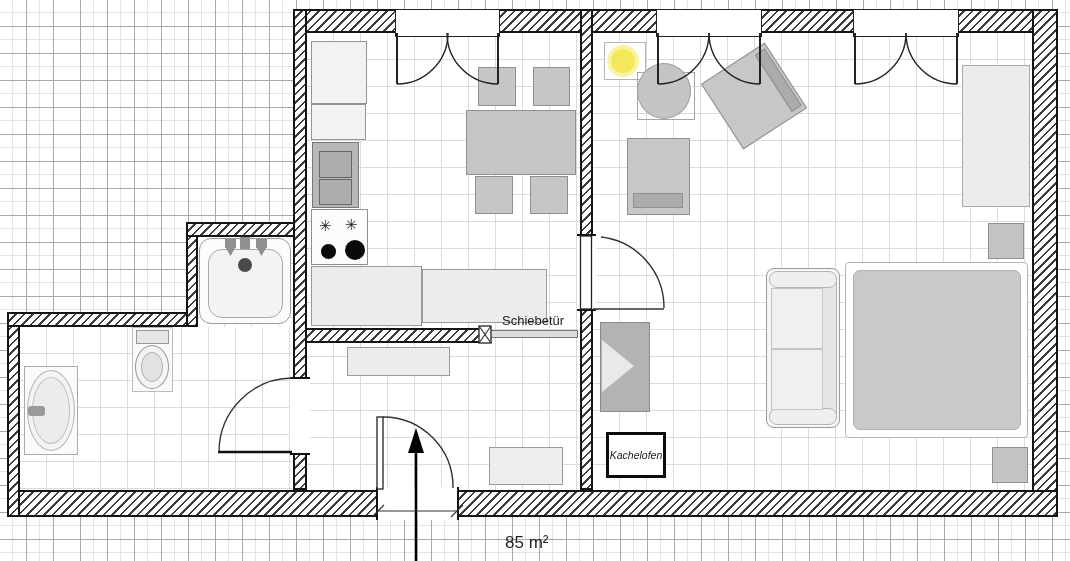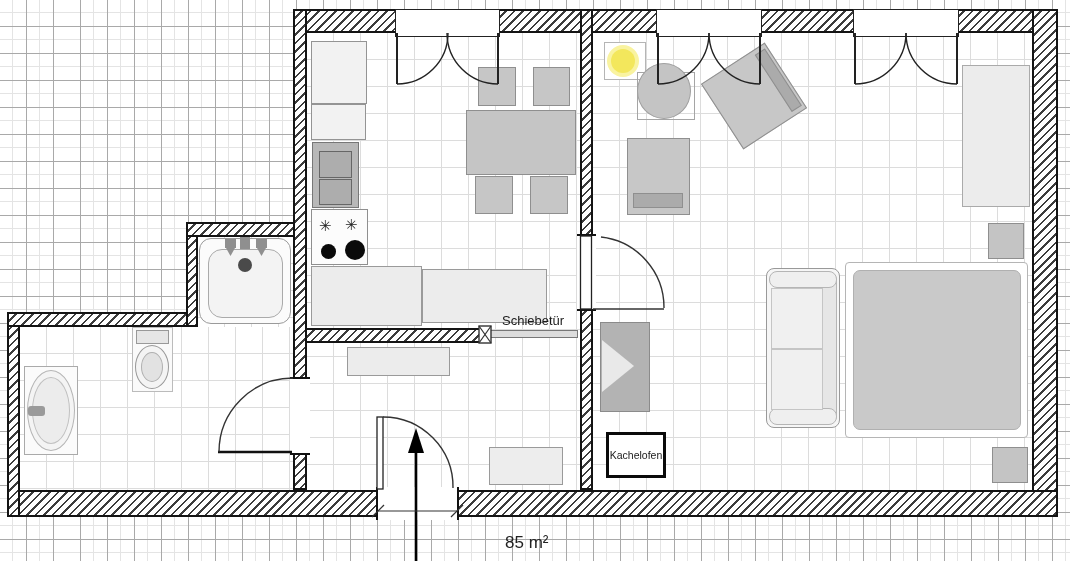--- a/index.html
+++ b/index.html
@@ -78,21 +78,21 @@
     <div style="position:absolute;left:10px;top:7px;width:76px;height:78px;transform:rotate(-33deg);background:#c7c7c7;border:1px solid #8f8f8f;box-sizing:border-box;">
       <div style="position:absolute;right:2px;top:4px;width:12px;height:68px;background:#ababab;border:1px solid #8f8f8f;box-sizing:border-box;"></div>
     </div>
   </div>
   <div class="fur" style="left:627px;top:138px;width:63px;height:77px;background:#c7c7c7;">
     <div style="position:absolute;left:5px;bottom:6px;width:50px;height:15px;background:#ababab;border:1px solid #8f8f8f;box-sizing:border-box;"></div>
   </div>
   <div class="fur" style="left:600px;top:322px;width:50px;height:90px;background:#b3b3b3;border-color:#8b8b8b;"></div>
   <div class="abs" style="left:602px;top:340px;width:32px;height:52px;background:#e9e9e9;clip-path:polygon(0 0,100% 50%,0 100%);z-index:4;"></div>
   <div class="abs" style="left:606px;top:432px;width:60px;height:46px;border:3px solid #0a0a0a;background:#fff;display:flex;align-items:center;justify-content:center;z-index:5;">
-    <span class="lab" style="position:static;font-size:10.5px;">Kachelofen</span>
+    <span class="lab" style="position:static;font-size:10.5px;font-style:italic;">Kachelofen</span>
   </div>
 
   <div class="fur" style="left:962px;top:65px;width:68px;height:142px;background:#ececec;border-color:#aaa;"></div>
   <div class="fur" style="left:988px;top:223px;width:36px;height:36px;background:#c4c4c4;"></div>
   <div class="fur" style="left:845px;top:262px;width:183px;height:176px;background:#fff;border-color:#b5b5b5;border-radius:4px;"></div>
   <div class="fur" style="left:853px;top:270px;width:168px;height:160px;background:#c9c9c9;border-color:#b0b0b0;border-radius:7px;"></div>
   <div class="fur" style="left:992px;top:447px;width:36px;height:36px;background:#c4c4c4;"></div>
 
   <div class="abs" style="left:766px;top:268px;width:74px;height:160px;background:#f6f6f6;border:1px solid #999;border-radius:8px;z-index:3;">
     <div style="position:absolute;right:2px;top:3px;width:16px;height:152px;background:#e6e6e6;border:1px solid #b5b5b5;border-radius:8px;box-sizing:border-box;"></div>

